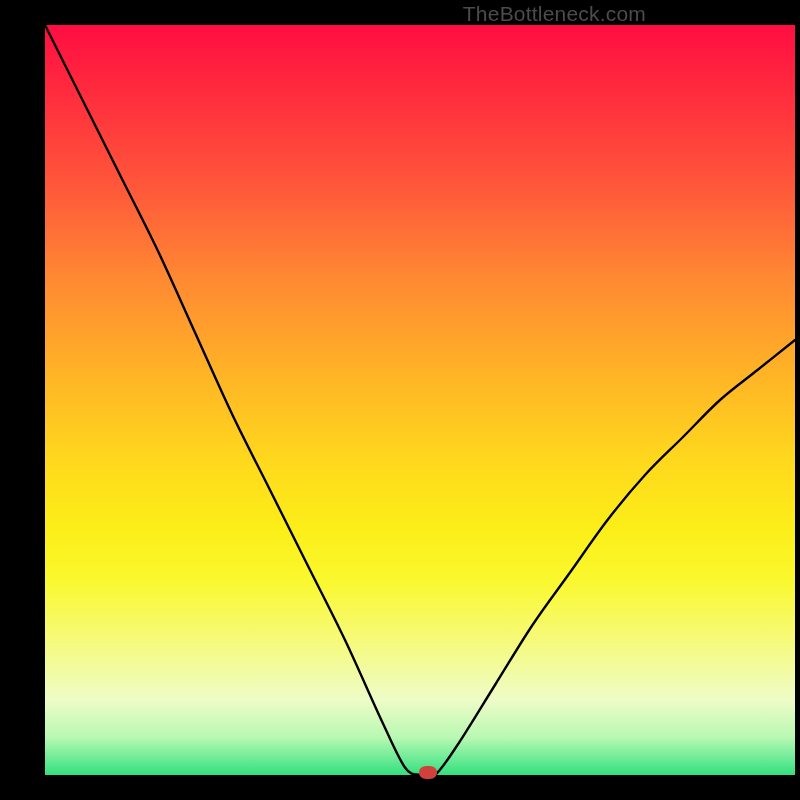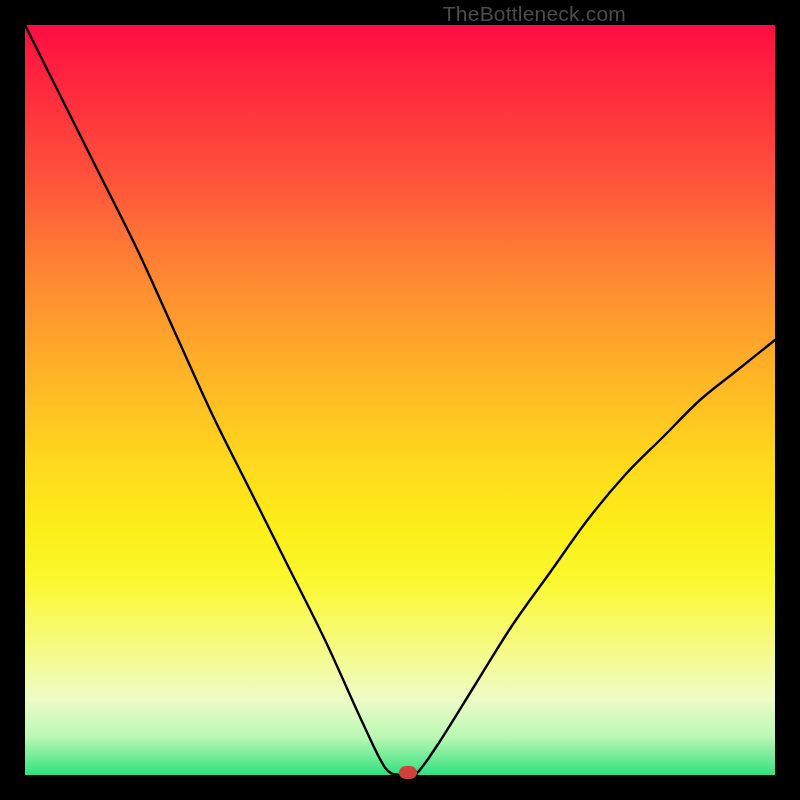--- a/index.html
+++ b/index.html
@@ -9,20 +9,21 @@
     height: 800px;
     overflow: hidden;
     background: #000;
     font-family: Arial, Helvetica, sans-serif;
   }
   .stage {
     position: relative;
     width: 634px;
     height: 800px;
     background: #000;
+    margin-left: 20px;
   }
   .plot-area {
     position: absolute;
     left: 25px;
     top: 25px;
     width: 750px;
     height: 750px;
     
     background: linear-gradient(
       to bottom,

